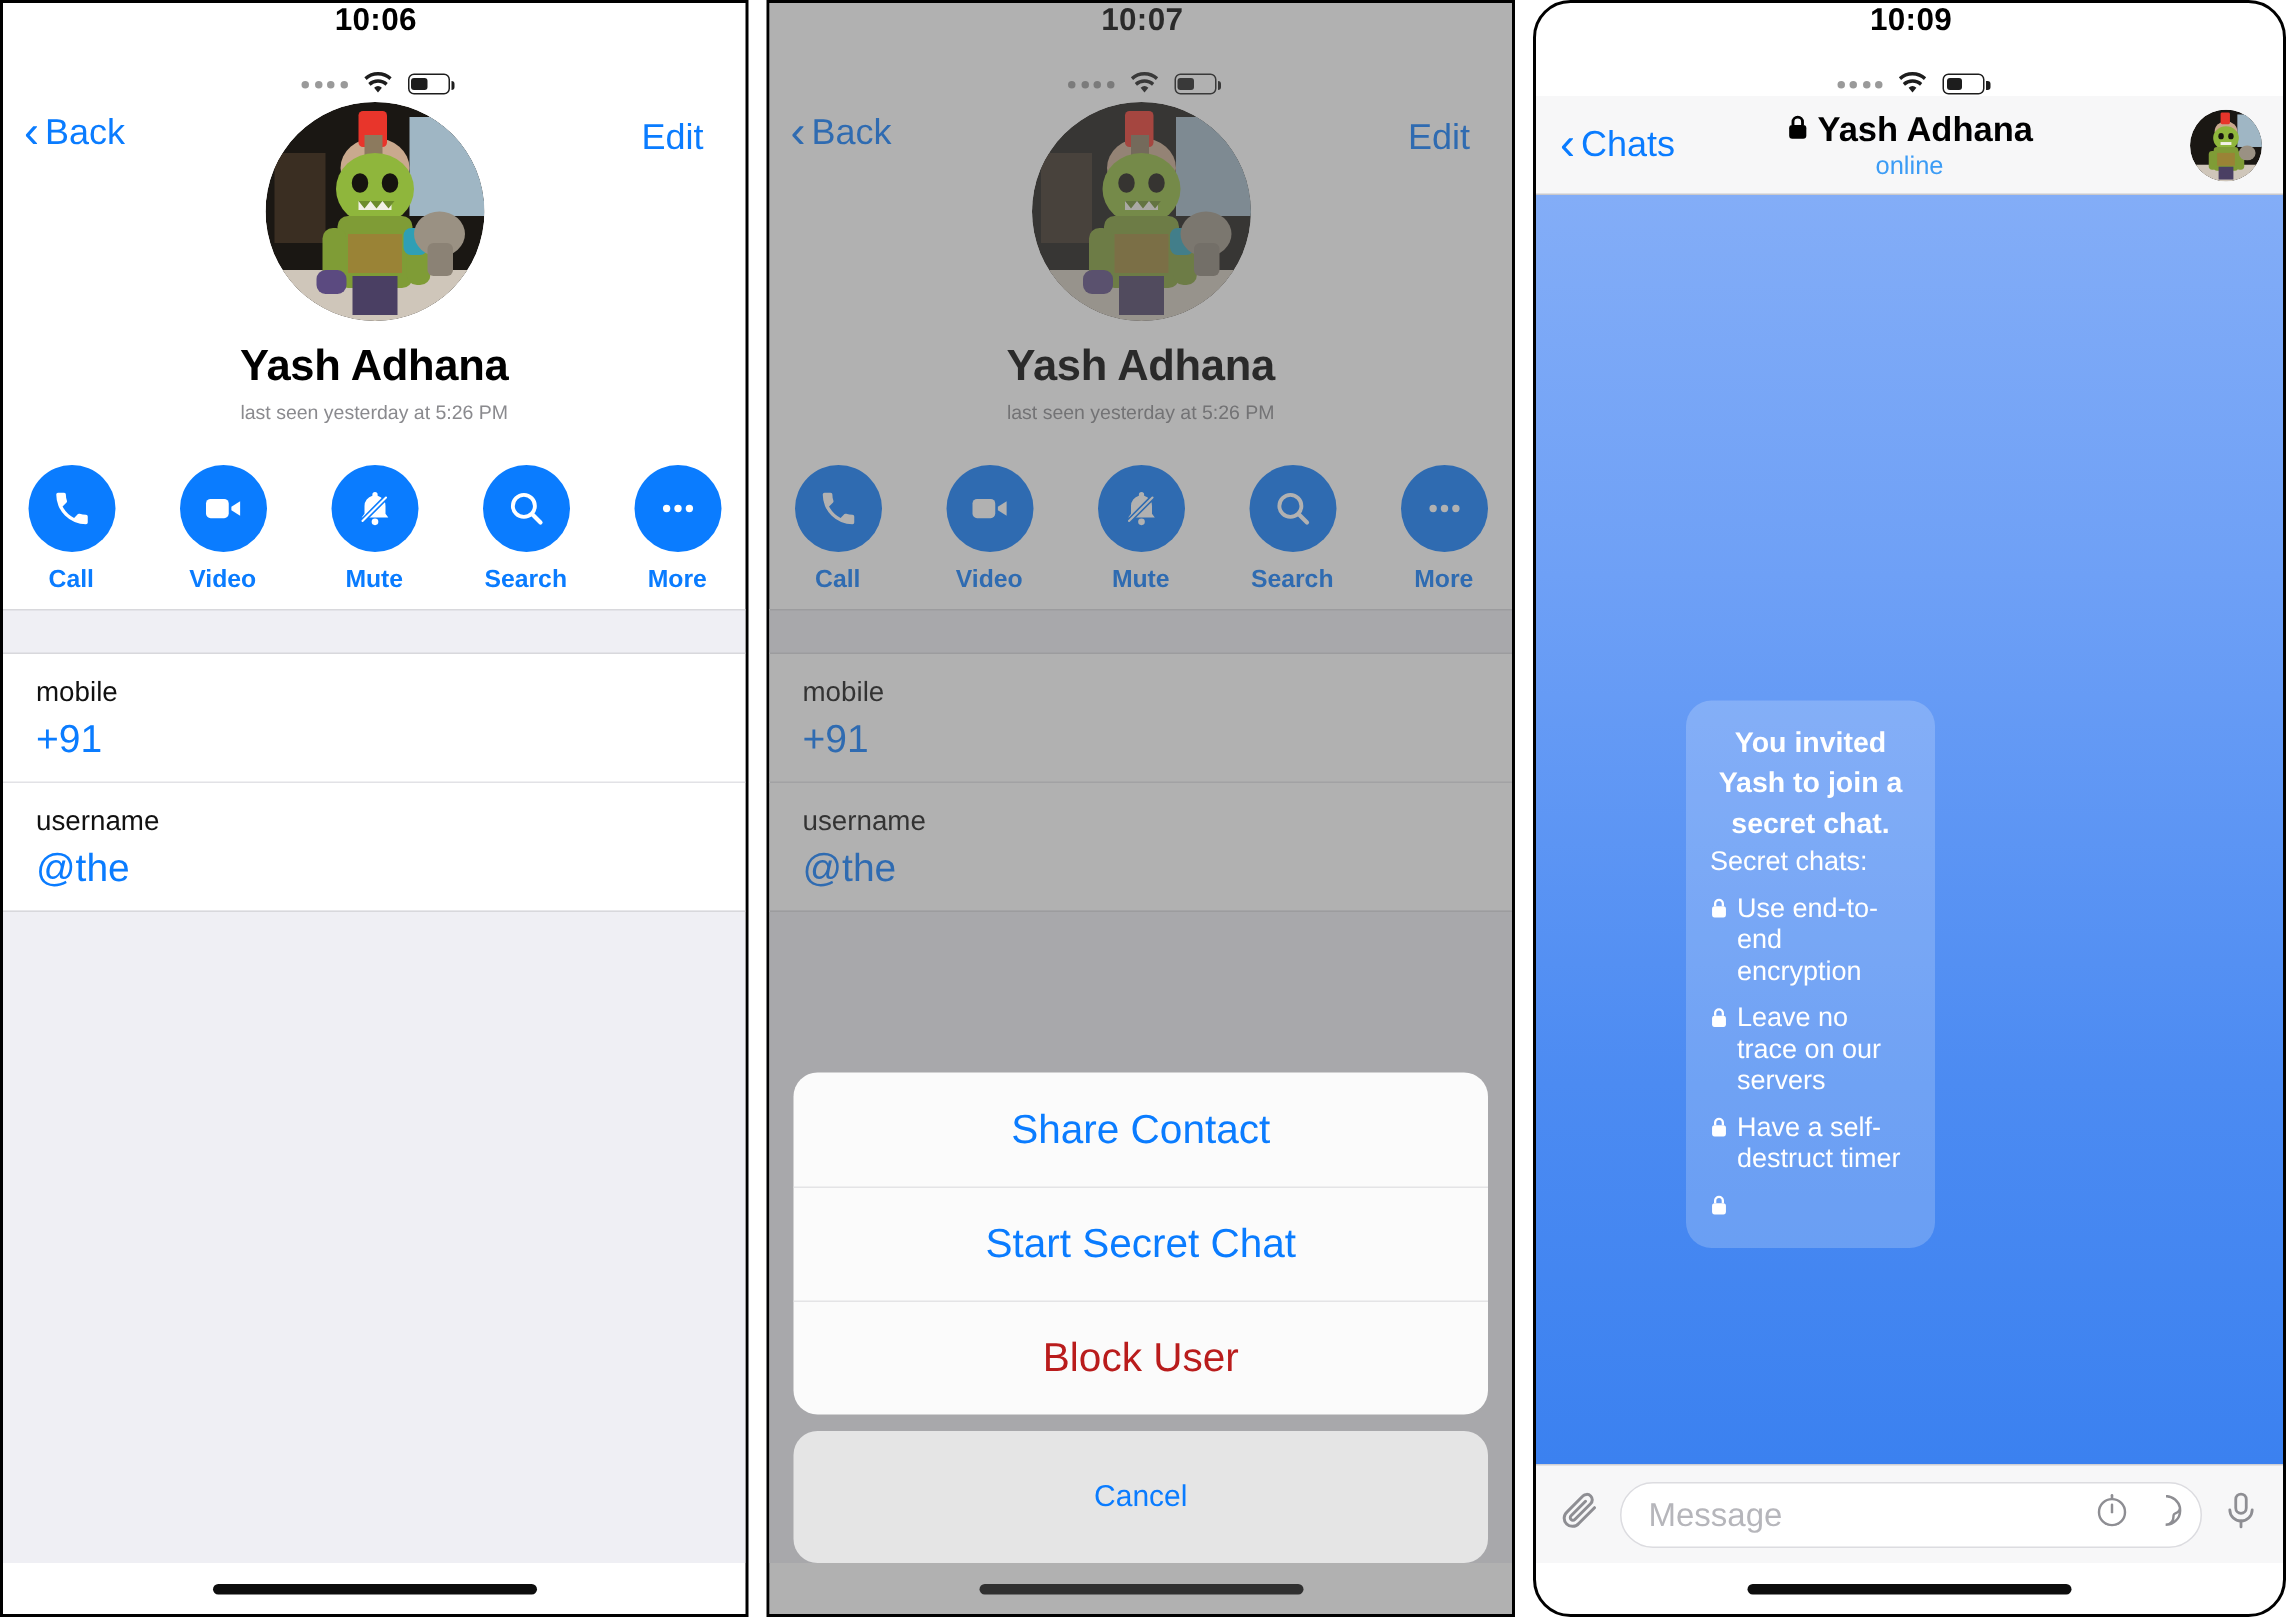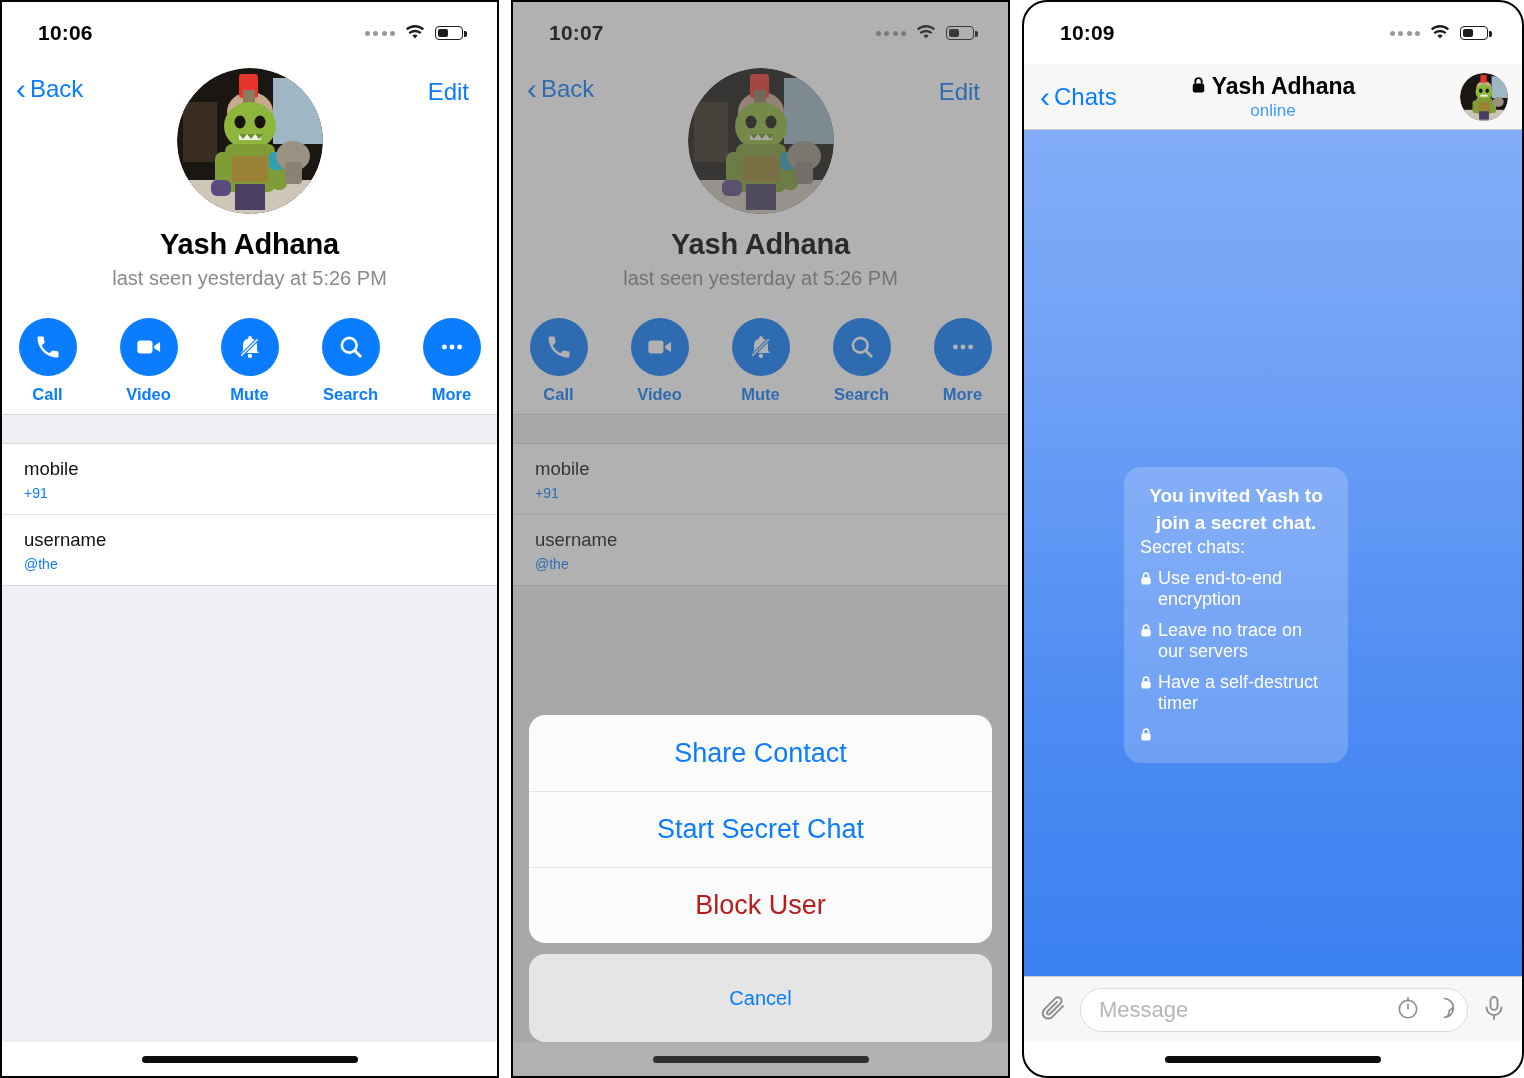--- a/index.html
+++ b/index.html
@@ -9,21 +9,21 @@
 
   
   .phone { position:absolute; top:0; height:1078px; background:#ffffff;
            border:2px solid #000; overflow:hidden; }
   #phone1 { left:0px;    width:499px; }
   #phone2 { left:511px;  width:499px; }
   #phone3 { left:1022px; width:502px;border-radius:25px; }
 
   
   .statusbar { position:relative; height:62px; display:flex; align-items:center;
-               justify-content:space-between; padding:0 34px 0 36px; }
+               justify-content:space-between; padding:0 34px 0 36px;flex-direction:column; }
   .sb-time { font-size:21px; font-weight:bold; color:#000; letter-spacing:.2px; }
   .sb-right { display:flex; align-items:center; gap:9px; }
   .sb-dots { display:flex; gap:3.5px; align-items:center; }
   .sb-dots i { width:5px; height:5px; border-radius:50%; background:#9a9a9a; display:block; }
   .wifi { width:22px; height:16px; position:relative; }
   .wifi svg { display:block; }
   .batt { width:28px; height:14px; border:1.6px solid #1d1d1d; border-radius:4px;
           position:relative; }
   .batt::after { content:""; position:absolute; right:-4.5px; top:4px; width:2.5px; height:6px;
                  background:#1d1d1d; border-radius:0 2px 2px 0; }
@@ -35,36 +35,36 @@
   .nav-left { position:absolute; left:14px; top:10px; display:flex; align-items:center;
               color:#0a7cff; font-size:24px; }
   .nav-left .chev { font-size:30px; line-height:1; margin-right:4px; font-weight:400; }
   .nav-right { position:absolute; right:28px; top:14px; color:#0a7cff; font-size:24px; }
 
   
   .profile { text-align:center; padding-bottom:6px; }
   .avatar-big { width:146px; height:146px; border-radius:50%; margin:-52px auto 0;
                 overflow:hidden; position:relative; }
   .pname { font-size:29px; font-weight:bold; color:#000; margin-top:14px; letter-spacing:-.2px; }
-  .pstatus { font-size:20px; color:#8a8a8e; margin-top:6px;text-align:center; }
+  .pstatus { font-size:13px; color:#8a8a8e; margin-top:6px;text-align:center; }
 
   
   .actions { display:flex; justify-content:center; gap:37px; padding:22px 0 10px; }
   .act { width:64px; text-align:center;font-weight:bold; }
   .act .circ { width:58px; height:58px; border-radius:50%; background:#0a7cff;
                margin:0 auto; display:flex; align-items:center; justify-content:center; }
   .act .lbl { margin-top:9px; font-size:16.5px; color:#0a7cff; }
 
   
   .gap-sep { height:30px; background:#efeff4; border-top:.5px solid #d8d8dc;
              border-bottom:.5px solid #d8d8dc; }
   .inforow { background:#fff; padding:14px 0 13px 22px; }
   .inforow + .inforow { border-top:.7px solid #e2e2e6; }
   .inforow .k { font-size:18.5px; color:#111; }
-  .inforow .v { font-size:14px; color:#0a7cff; margin-top:5px; }
+  .inforow .v { font-size:26px; color:#0a7cff; margin-top:5px; }
   .filler { background:#efeff4; flex:1; border-top:.7px solid #d8d8dc; }
   .screenbody { display:flex; flex-direction:column; height:calc(100% - 62px); }
 
   
   .homebar { height:34px; display:flex; align-items:center; justify-content:center;
              flex:0 0 auto; }
   .homebar i { display:block; width:216px; height:7px; border-radius:4px; background:#0d0d0d; }
 
   
   .dimmer { position:absolute; inset:0; background:rgba(90,90,90,.47); pointer-events:none; }
@@ -87,21 +87,21 @@
                color:#0a7cff; font-size:24px; }
   .chat-back .chev { font-size:30px; line-height:1; margin-right:4px; }
   .chat-center { width:100%; text-align:center; }
   .chat-title { font-size:23px; font-weight:bold; color:#000; display:flex;
                 align-items:center; justify-content:center; gap:6px; }
   .chat-sub { font-size:17px; color:#3c9cf5; margin-top:1px; }
   .chat-avatar { position:absolute; right:14px; width:48px; height:48px; border-radius:50%;
                  overflow:hidden; }
   .chat-body { flex:1; position:relative;
                background:linear-gradient(180deg,#83adf7 0%,#6ea0f6 30%,#4c8bf2 70%,#3b81f0 100%); }
-  .bubble { position:absolute; left:100px; top:337px; width:224px;
+  .bubble { position:absolute; left:100px; top:337px; width:166px;
             background:rgba(255,255,255,.20); border-radius:17px; padding:16px 16px 16px; }
   .bubble-title { color:#fff; font-size:19px; font-weight:bold; text-align:center;
                   line-height:1.42; }
   .bubble-lead { color:#fff; font-size:18px; }
   .bub-item { color:#fff; font-size:18px; margin-top:10px; display:flex;
               align-items:flex-start; gap:6px; }
   .bub-item .lk { flex:0 0 auto; margin-top:2px; }
 
   
   .inputbar { height:66px; background:#f7f7f8; display:flex; align-items:center;

